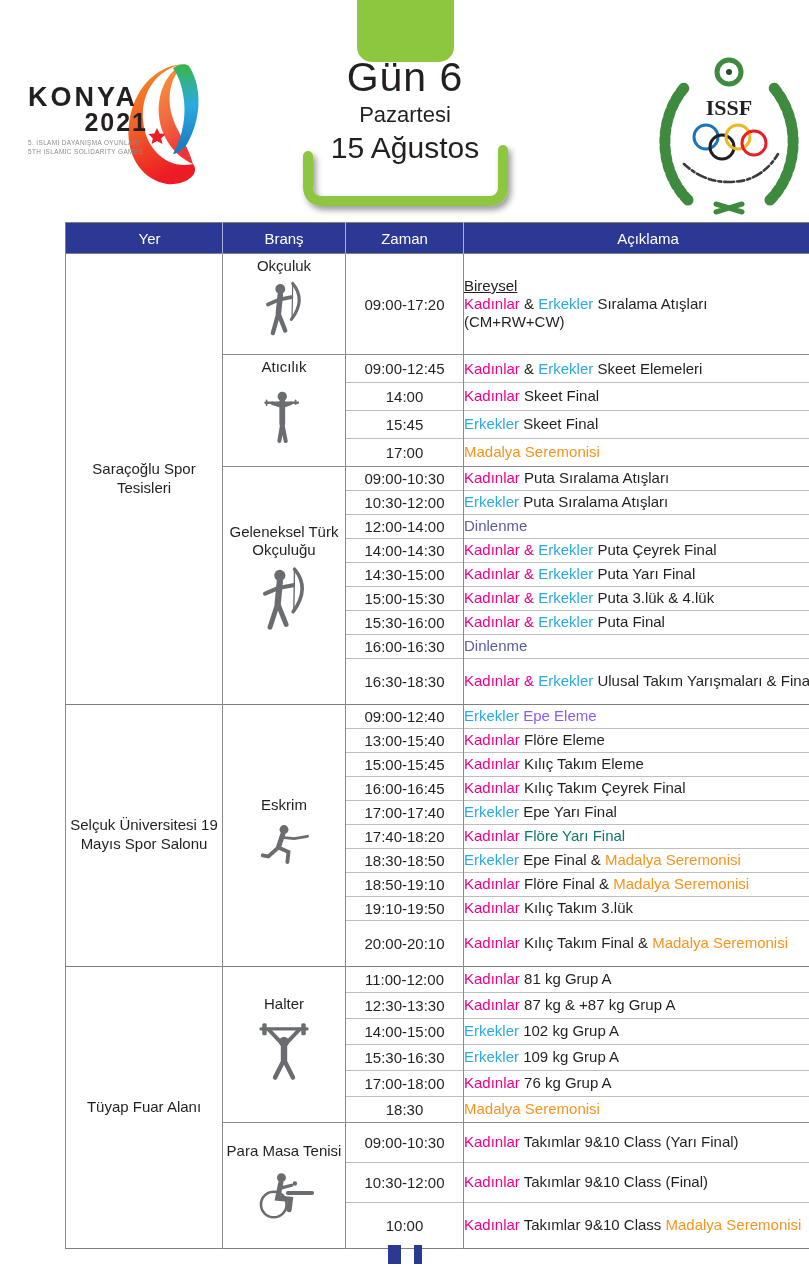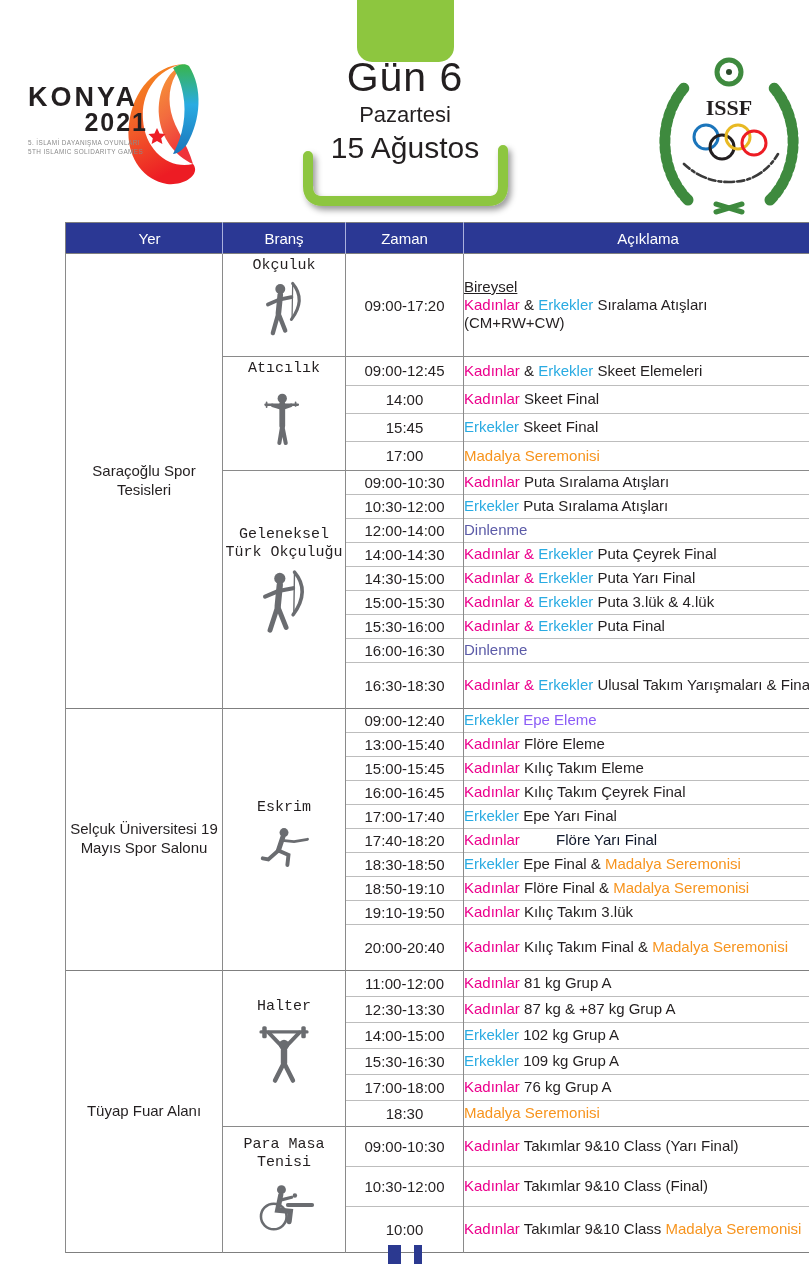--- a/index.html
+++ b/index.html
@@ -26,21 +26,21 @@
               table-layout:fixed;font-size:15px;}
   table.sched th{font-weight:normal;font-size:15px;color:#ffffff;height:28px;
                  border-right:1px solid #aab0dd;border-top:1px solid #7f7f7f;}
   table.sched th:last-child{border-right:none;}
   table.sched td{border-left:1px solid #8a8a8a;border-top:1px solid #bdbdbd;
                  vertical-align:middle;padding:0;}
   table.sched{border:1px solid #7f7f7f;}
   tr.sport-start td{border-top:1px solid #8a8a8a;}
   tr.venue-start td{border-top:1px solid #7f7f7f;}
   td.venue-cell{text-align:center;line-height:1.25;padding:2px 6px;}
-  td.sport-cell{text-align:center;font-family:Liberation Mono, monospace;}
+  td.sport-cell{text-align:center;}
   td.time-cell{text-align:center;}
   td.desc-cell{text-align:left;padding:2px 8px;line-height:1.22;}
   .sport-inner{display:flex;flex-direction:column;align-items:center;gap:2px;padding:3px 2px;}
   .sport-name{line-height:1.15;}
   .seg-u{text-decoration:underline;}
 
   
   .footer-bar{position:absolute;top:1245px;}
   .footer-bar.b1{left:388px;width:13px;height:19px;}
   .footer-bar.b2{left:414px;width:8px;height:19px;}
@@ -255,36 +255,36 @@
         <tr style="height: 24px;">
           <td class="time-cell">16:00-16:45</td>
           <td class="desc-cell"><span style="color: rgb(236, 0, 140);">Kadınlar</span><span style="color: rgb(35, 31, 32);"> Kılıç Takım Çeyrek Final</span></td>
         </tr>
         <tr style="height: 24px;">
           <td class="time-cell">17:00-17:40</td>
           <td class="desc-cell"><span style="color: rgb(41, 171, 226);">Erkekler</span><span style="color: rgb(35, 31, 32);"> Epe Yarı Final</span></td>
         </tr>
         <tr style="height: 24px;">
           <td class="time-cell">17:40-18:20</td>
-          <td class="desc-cell"><span style="color: rgb(236, 0, 140);">Kadınlar</span><span style="color: #0f172a; margin-left: 32px;"> Flöre Yarı Final</span></td>
+          <td class="desc-cell"><span style="color: rgb(236, 0, 140);">Kadınlar</span><span style="color: #0f766e;"> Flöre Yarı Final</span></td>
         </tr>
         <tr style="height: 24px;">
           <td class="time-cell">18:30-18:50</td>
           <td class="desc-cell"><span style="color: rgb(41, 171, 226);">Erkekler</span><span style="color: rgb(35, 31, 32);"> Epe Final &amp; </span><span style="color: rgb(247, 148, 30);">Madalya Seremonisi</span></td>
         </tr>
         <tr style="height: 24px;">
           <td class="time-cell">18:50-19:10</td>
           <td class="desc-cell"><span style="color: rgb(236, 0, 140);">Kadınlar</span><span style="color: rgb(35, 31, 32);"> Flöre Final &amp; </span><span style="color: rgb(247, 148, 30);">Madalya Seremonisi</span></td>
         </tr>
         <tr style="height: 24px;">
           <td class="time-cell">19:10-19:50</td>
           <td class="desc-cell"><span style="color: rgb(236, 0, 140);">Kadınlar</span><span style="color: rgb(35, 31, 32);"> Kılıç Takım 3.lük</span></td>
         </tr>
         <tr style="height: 46px;">
-          <td class="time-cell">20:00-20:40</td>
+          <td class="time-cell">20:00-20:10</td>
           <td class="desc-cell"><span style="color: rgb(236, 0, 140);">Kadınlar</span><span style="color: rgb(35, 31, 32);"> Kılıç Takım Final &amp; </span><span style="color: rgb(247, 148, 30);">Madalya Seremonisi</span></td>
         </tr>
         <tr class="venue-start" style="height: 26px;">
           <td class="venue-cell" rowspan="9">Tüyap Fuar Alanı</td>
           <td class="sport-cell" rowspan="6">
             <div class="sport-inner" style="justify-content: center; height: 100%;">
               <div class="sport-name">Halter</div>
               <span><svg width="64" height="76" viewBox="0 0 100 100">
                   <g stroke="#6A6C70" fill="none" stroke-linecap="round">
                     <path d="M14 14 L86 14" stroke-width="5"></path>

